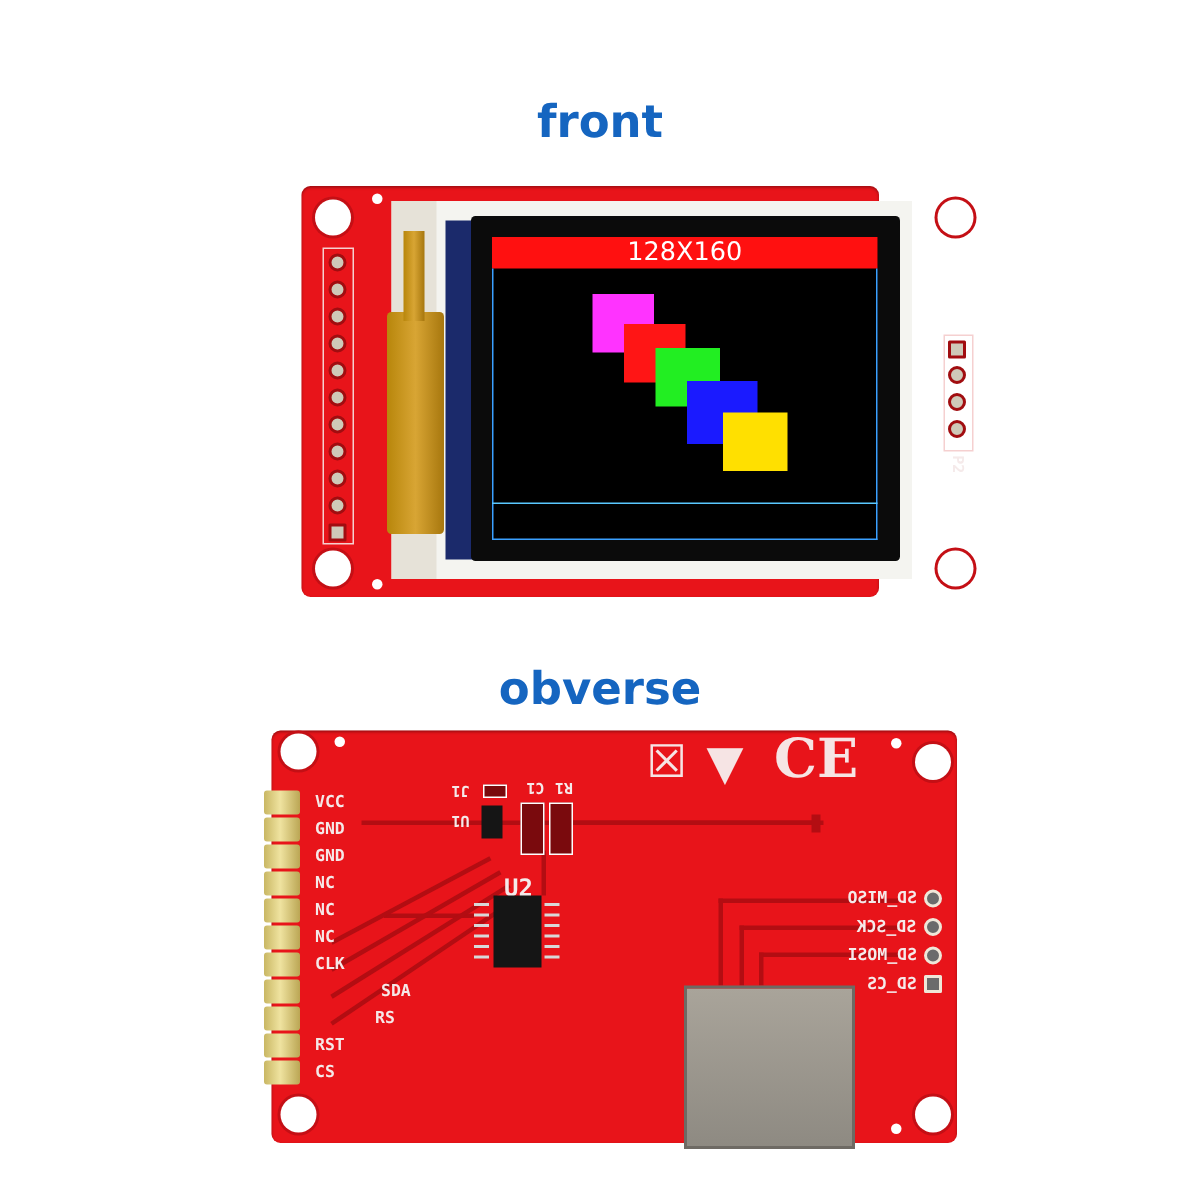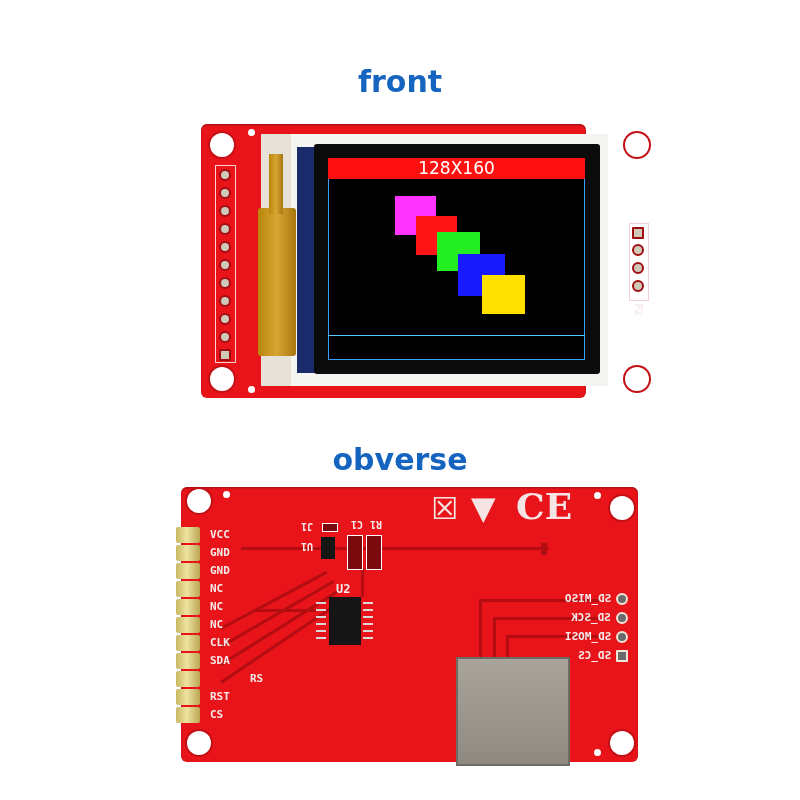--- a/index.html
+++ b/index.html
@@ -138,35 +138,35 @@
   <div class="pin" style="top:202px;"></div>
   <div class="pin" style="top:220px;"></div>
 
   <div class="plabel" style="top:41px;">VCC</div>
   <div class="plabel" style="top:59px;">GND</div>
   <div class="plabel" style="top:77px;">GND</div>
   <div class="plabel" style="top:95px;">NC</div>
   <div class="plabel" style="top:113px;">NC</div>
   <div class="plabel" style="top:131px;">NC</div>
   <div class="plabel" style="top:149px;">CLK</div>
-  <div class="plabel" style="top:167px;">SDA</div>
+  <div class="plabel" style="top:167px;margin-left:44px;">SDA</div>
   <div class="plabel" style="top:185px;padding-left:40px;">RS</div>
   <div class="plabel" style="top:203px;">RST</div>
   <div class="plabel" style="top:221px;">CS</div>
 
   <div class="silk" style="left:120px;top:34px;transform:rotate(180deg);">J1</div>
   <div class="silk" style="left:120px;top:54px;transform:rotate(180deg);">U1</div>
   <div class="smd" style="left:141px;top:36px;width:14px;height:7px;"></div>
   <div class="chip" style="left:140px;top:50px;width:14px;height:22px;"></div>
   <div class="silk" style="left:170px;top:32px;transform:rotate(180deg);">C1</div>
   <div class="silk" style="left:189px;top:32px;transform:rotate(180deg);">R1</div>
   <div class="smd" style="left:166px;top:48px;width:14px;height:33px;"></div>
   <div class="smd" style="left:185px;top:48px;width:14px;height:33px;"></div>
 
-  <div class="silk" style="left:155px;top:95px;font-size:12px;">U2</div>
+  <div class="silk" style="left:155px;top:95px;font-size:16px;">U2</div>
   <div class="chip" style="left:148px;top:110px;width:32px;height:48px;"></div>
   <div class="chip-leg" style="left:135px;top:115px;"></div>
   <div class="chip-leg" style="left:135px;top:122px;"></div>
   <div class="chip-leg" style="left:135px;top:129px;"></div>
   <div class="chip-leg" style="left:135px;top:136px;"></div>
   <div class="chip-leg" style="left:135px;top:143px;"></div>
   <div class="chip-leg" style="left:135px;top:150px;"></div>
   <div class="chip-leg" style="left:182px;top:115px;"></div>
   <div class="chip-leg" style="left:182px;top:122px;"></div>
   <div class="chip-leg" style="left:182px;top:129px;"></div>

